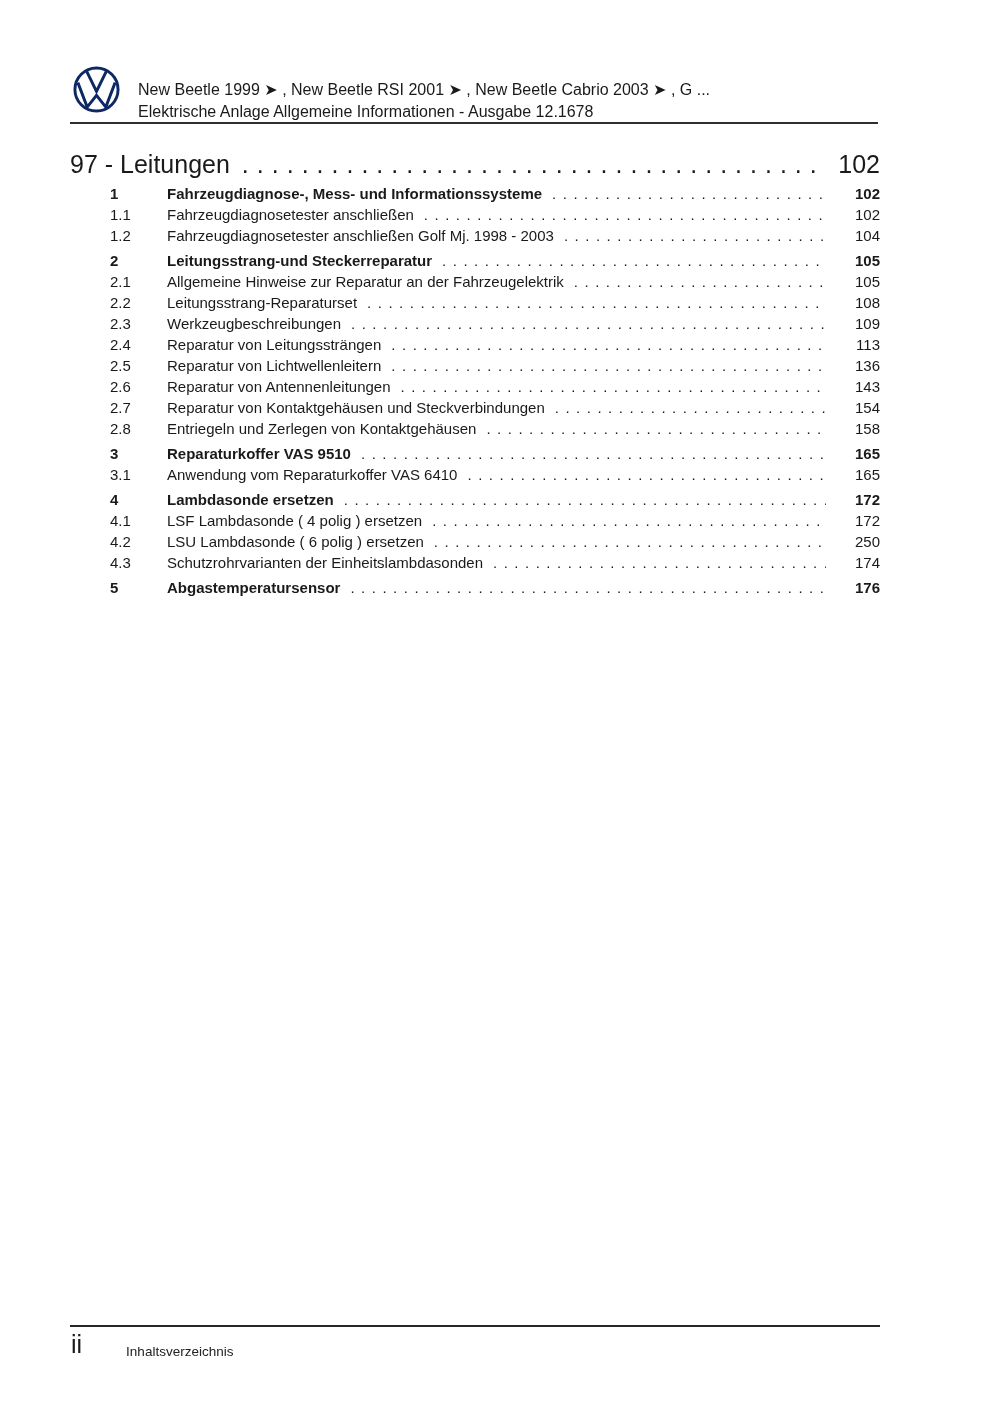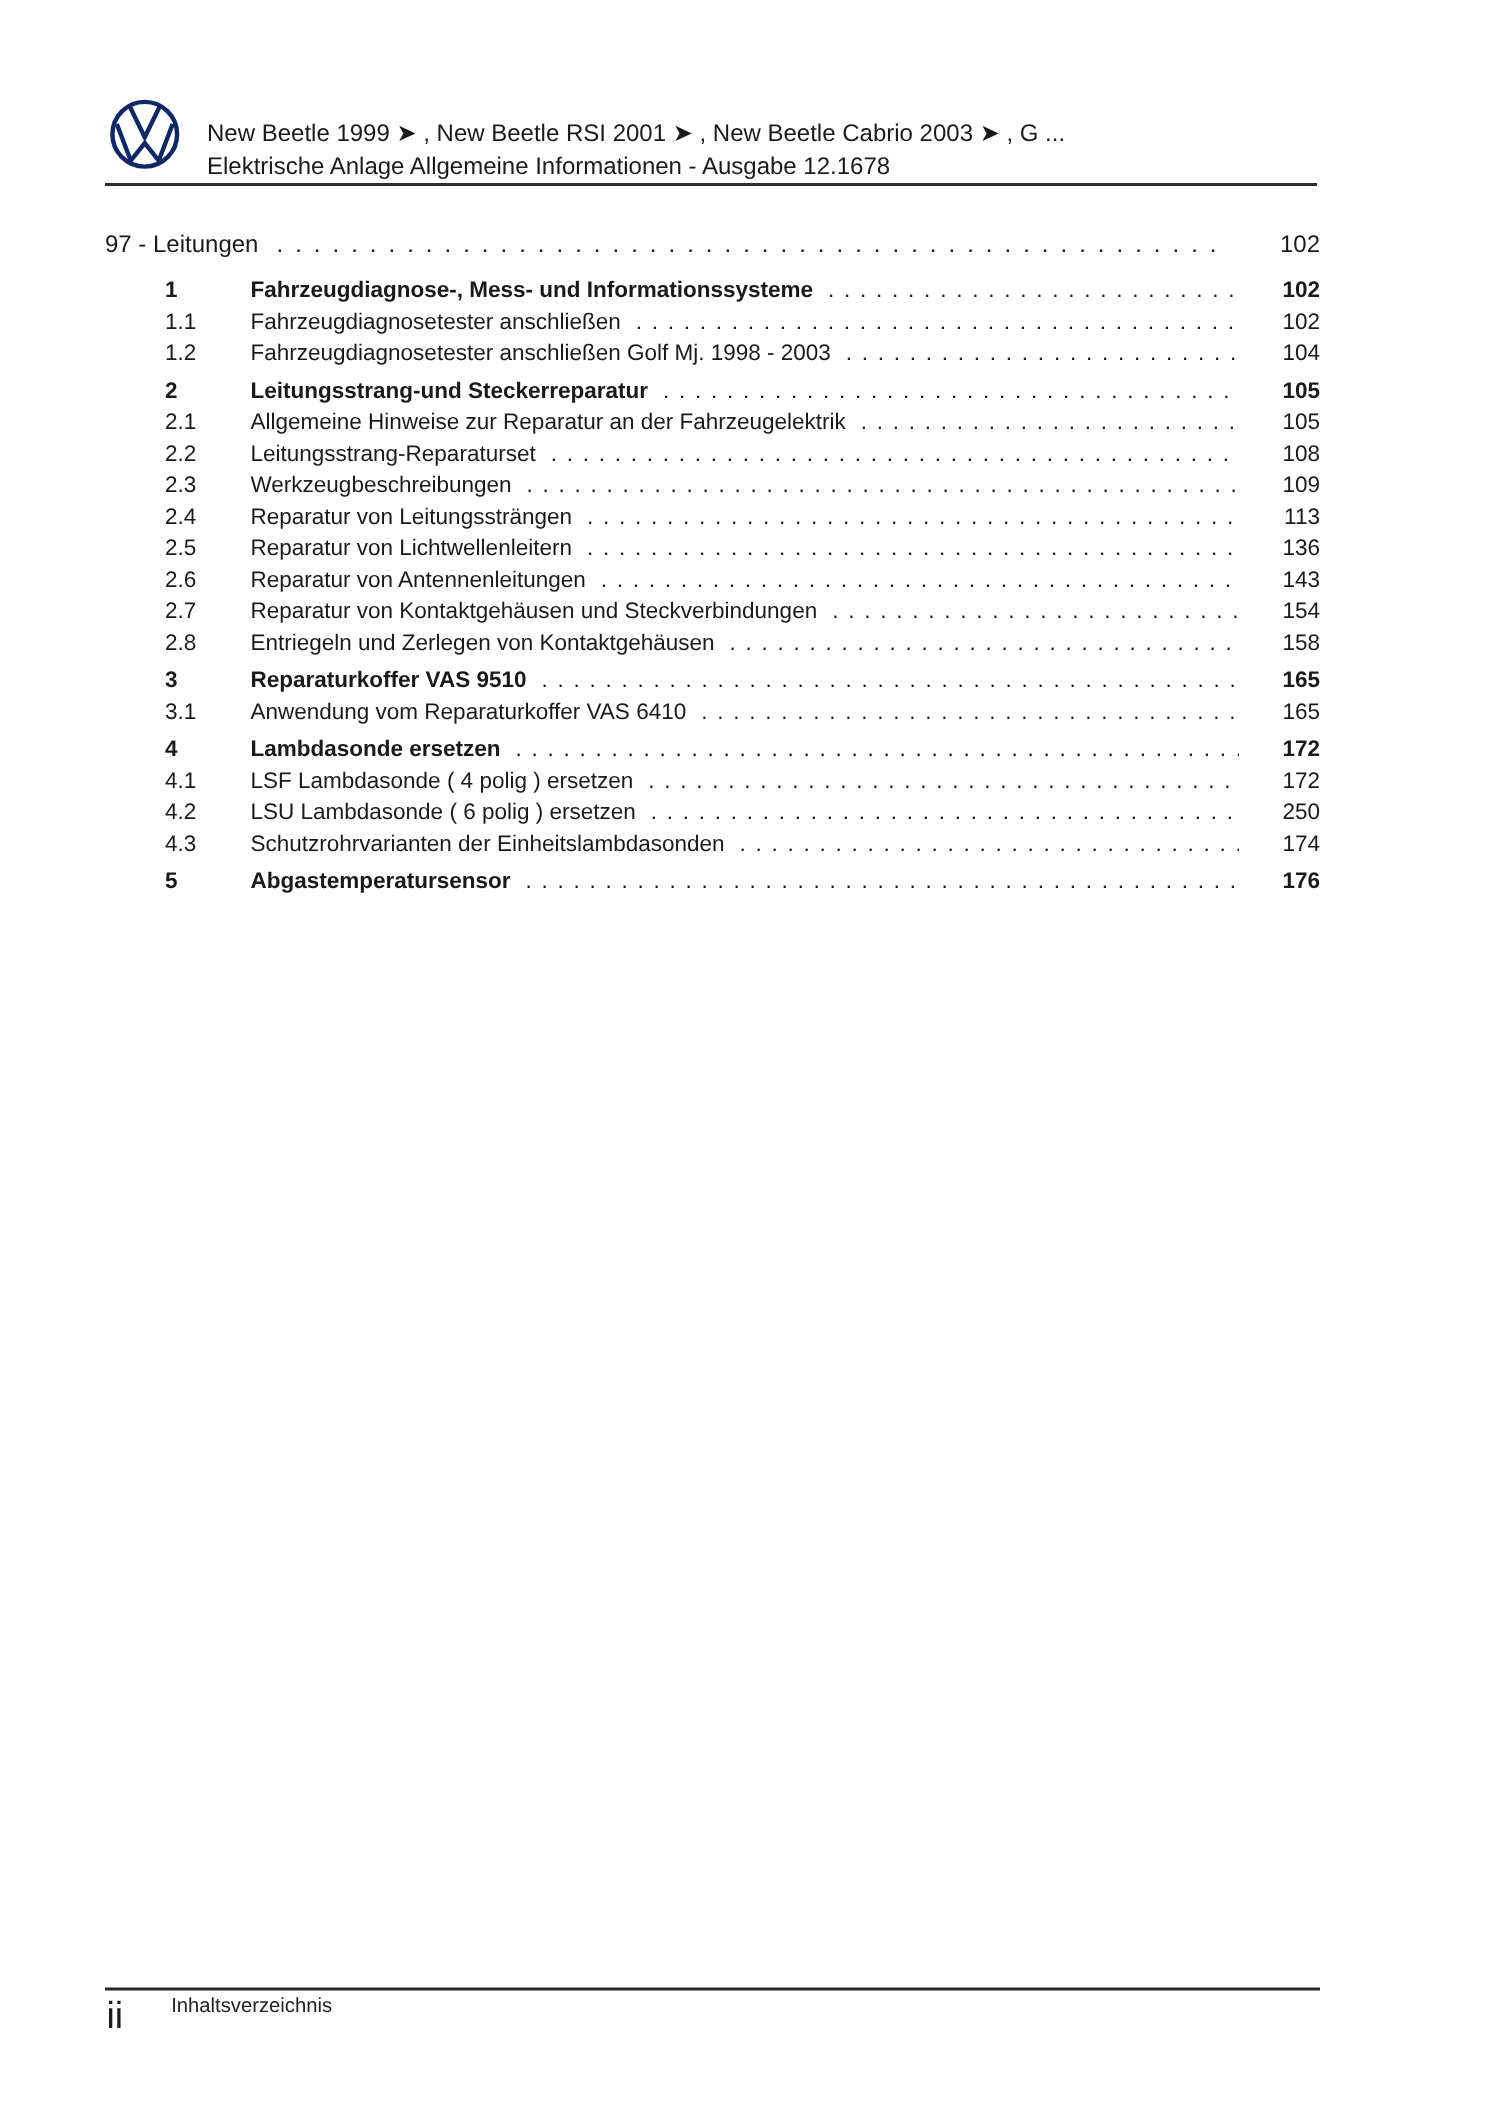--- a/index.html
+++ b/index.html
@@ -19,31 +19,31 @@
   .trow .title{flex:none;white-space:nowrap;}
   .trow .dots{flex:1 1 auto;overflow:hidden;white-space:nowrap;margin:0 4px 0 10px;}
   .trow .dots::after{
     content:"..................................................................................................................................";
     letter-spacing:6.5px;
   }
   .trow .page{flex:none;width:50px;text-align:right;}
   .trow.bold .num,.trow.bold .title,.trow.bold .page{font-weight:bold;}
   .trow.group-start{margin-top:4px;}
   .trow.first-entry{margin-top:6px;}
-  .chapter-row{display:flex;align-items:baseline;height:26px;line-height:26px;font-size:16px;}
+  .chapter-row{display:flex;align-items:baseline;height:26px;line-height:26px;font-size:25px;}
   .chapter-row .title{flex:none;white-space:nowrap;}
   .chapter-row .dots{flex:1 1 auto;overflow:hidden;white-space:nowrap;margin:0 6px 0 12px;}
   .chapter-row .dots::after{
     content:"..................................................................................................";
     letter-spacing:8px;
   }
   .chapter-row .page{flex:none;width:56px;text-align:right;}
   
   .footer-rule{position:absolute;left:70px;top:1325px;width:810px;height:2px;background:#262626;}
-  .footer{position:absolute;left:71px;top:1329px;display:flex;align-items:flex-start;gap:0;}
+  .footer{position:absolute;left:71px;top:1329px;display:flex;align-items:flex-end;gap:12px;}
   .footer .pg{font-size:25px;line-height:30px;}
   .footer .lbl{font-size:13.5px;color:#222;margin-left:32px;}
 </style>
 </head>
 <body>
 
 <div class="logo">
   <svg viewBox="0 0 100 100" width="49" height="49">
     <g fill="none" stroke="#0d2864" stroke-width="6">
       <circle cx="50" cy="50" r="44"></circle>

